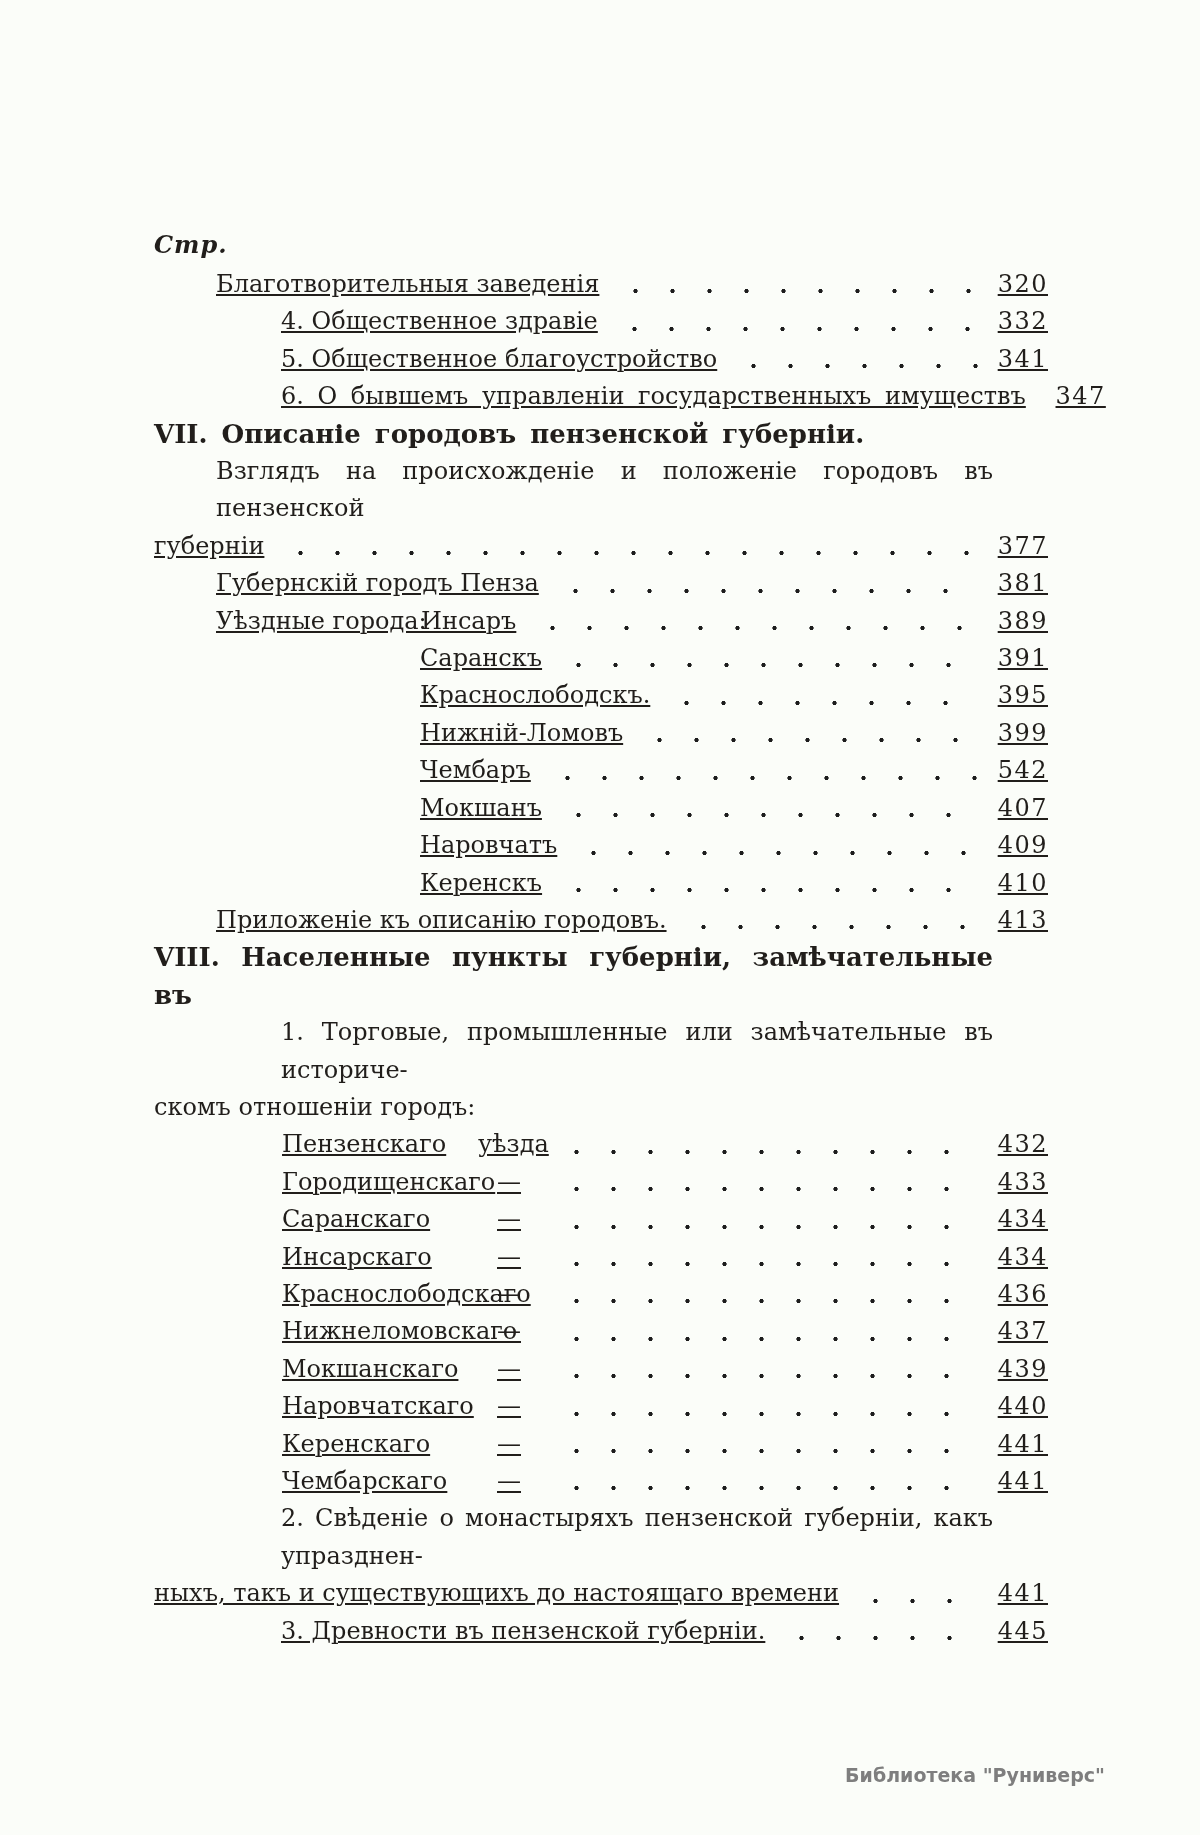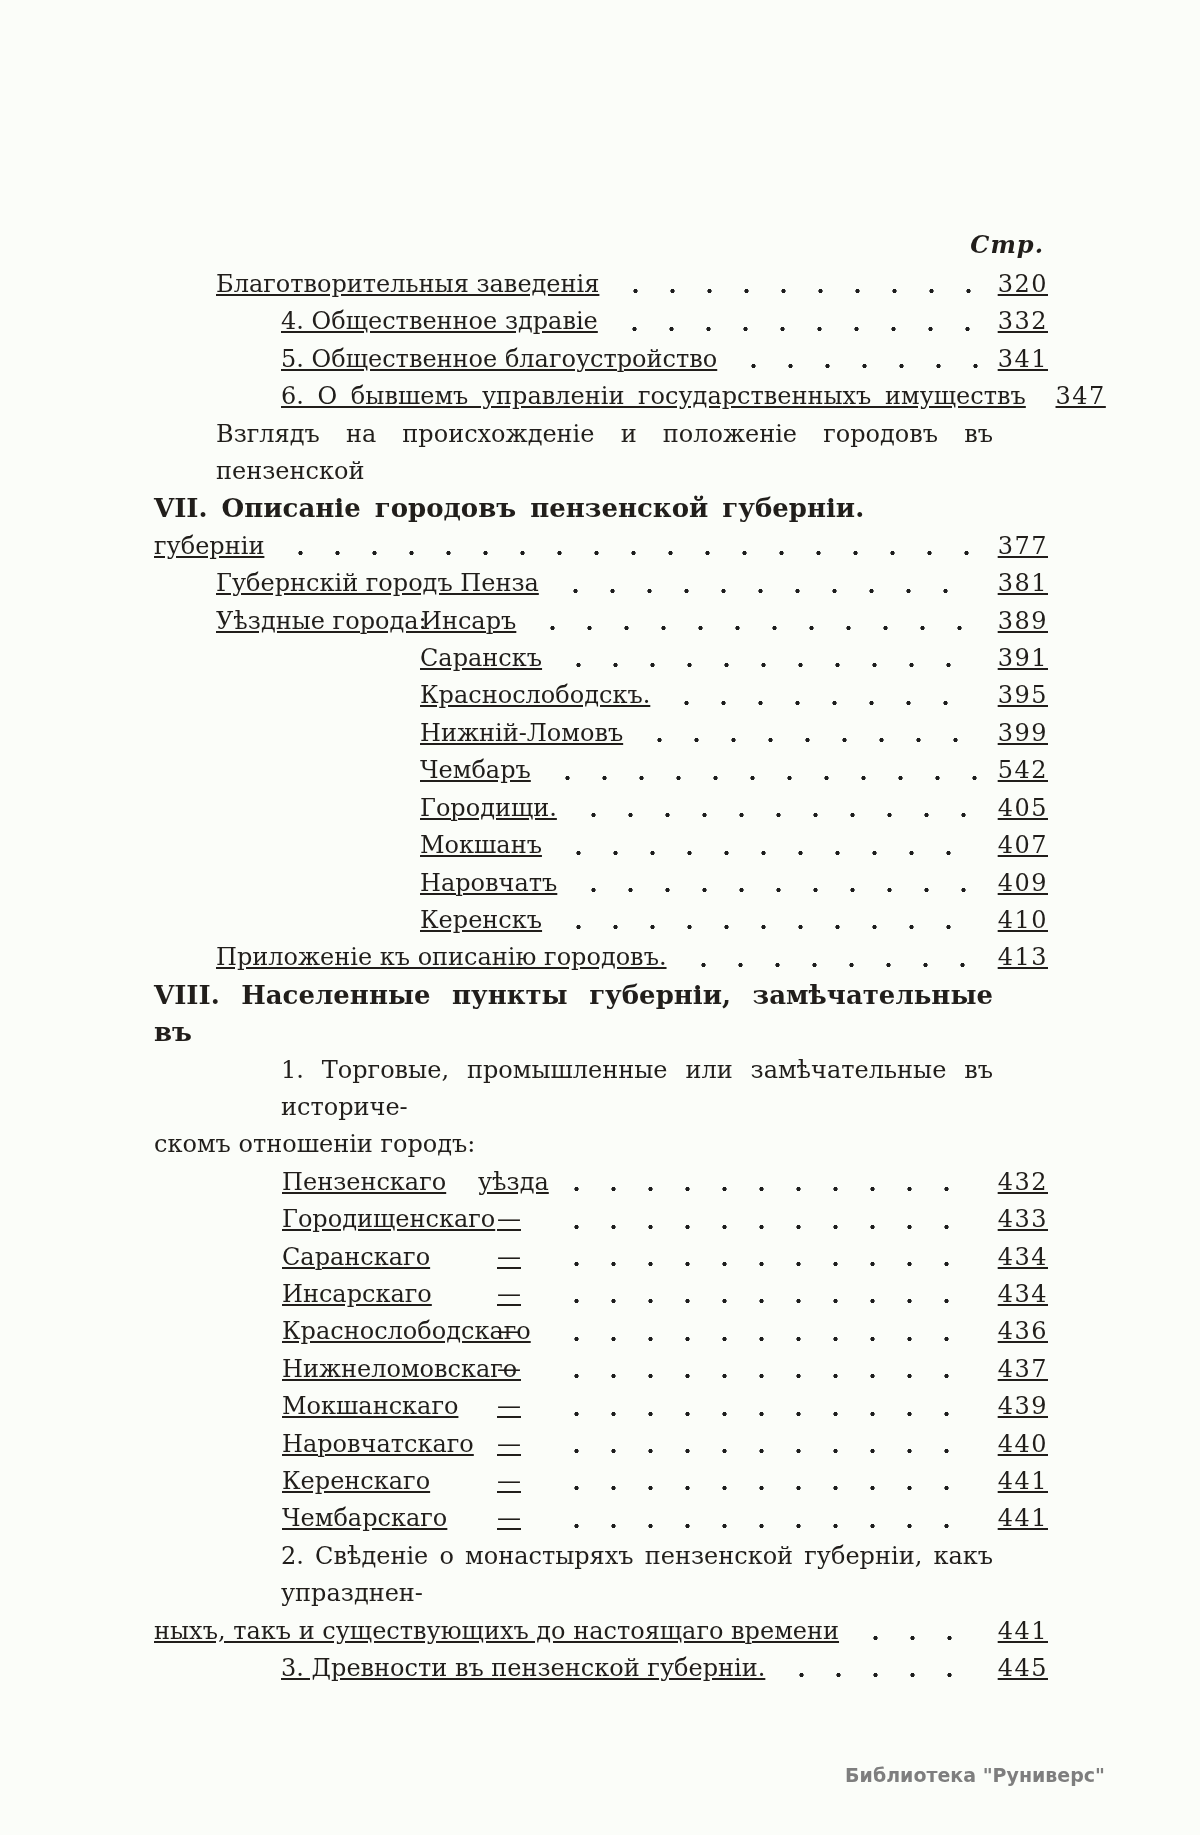--- a/index.html
+++ b/index.html
@@ -2,21 +2,21 @@
 <html><head>
 <meta charset="utf-8">
 <style>
   html,body{margin:0;padding:0;background:#fbfdf9;}
   .page{
     position:relative;width:1200px;height:1835px;background:#fbfdf9;
     font-family:"DejaVu Serif","Liberation Serif",serif;color:#211e1b;overflow:hidden;
   }
   .toc{position:absolute;left:154px;top:230px;width:894px;}
   .hdr{
-    text-align:right;font-style:italic;font-weight:bold;font-size:24px;
+    text-align:left;font-style:italic;font-weight:bold;font-size:24px;
     line-height:30px;padding-right:4px;margin-bottom:6px;letter-spacing:1px;
   }
   .row{display:flex;align-items:baseline;line-height:37.4px;font-size:24px;text-decoration:underline;}
   .tl{line-height:37.4px;font-size:24px;}
   .just{text-align:justify;text-align-last:justify;padding-right:55px;}
   .h{font-weight:bold;font-size:26px;word-spacing:5px;}
   .i1{padding-left:62px;}
   .i2{padding-left:127px;}
   .ic{padding-left:266px;}
   .iu{padding-left:128px;}
@@ -63,23 +63,23 @@
       <span class="lead"></span>
       <span class="pg">341</span>
     </div>
 
     <div class="row i2 sp">
       <span class="lbl">6. О бывшемъ управленіи государственныхъ имуществъ</span>
       <span class="lead"></span>
       <span class="pg">347</span>
     </div>
 
+    <div class="tl h">VII. Описаніе городовъ пензенской губерніи.</div>
+
     <div class="tl just i1">Взглядъ на происхожденіе и положеніе городовъ въ пензенской</div>
-
-    <div class="tl h">VII. Описаніе городовъ пензенской губерніи.</div>
 
     <div class="row">
       <span class="lbl">губерніи</span>
       <span class="lead"></span>
       <span class="pg">377</span>
     </div>
 
     <div class="row i1">
       <span class="lbl">Губернскій городъ Пенза</span>
       <span class="lead"></span>
@@ -110,25 +110,20 @@
       <span class="lead"></span>
       <span class="pg">399</span>
     </div>
 
     <div class="row ic">
       <span class="lbl">Чембаръ</span>
       <span class="lead"></span>
       <span class="pg">542</span>
     </div>
 
-    <div class="row ic">
-      <span class="lbl">Городищи.</span>
-      <span class="lead"></span>
-      <span class="pg">405</span>
-    </div>
 
     <div class="row ic">
       <span class="lbl">Мокшанъ</span>
       <span class="lead"></span>
       <span class="pg">407</span>
     </div>
 
     <div class="row ic">
       <span class="lbl">Наровчатъ</span>
       <span class="lead"></span>

